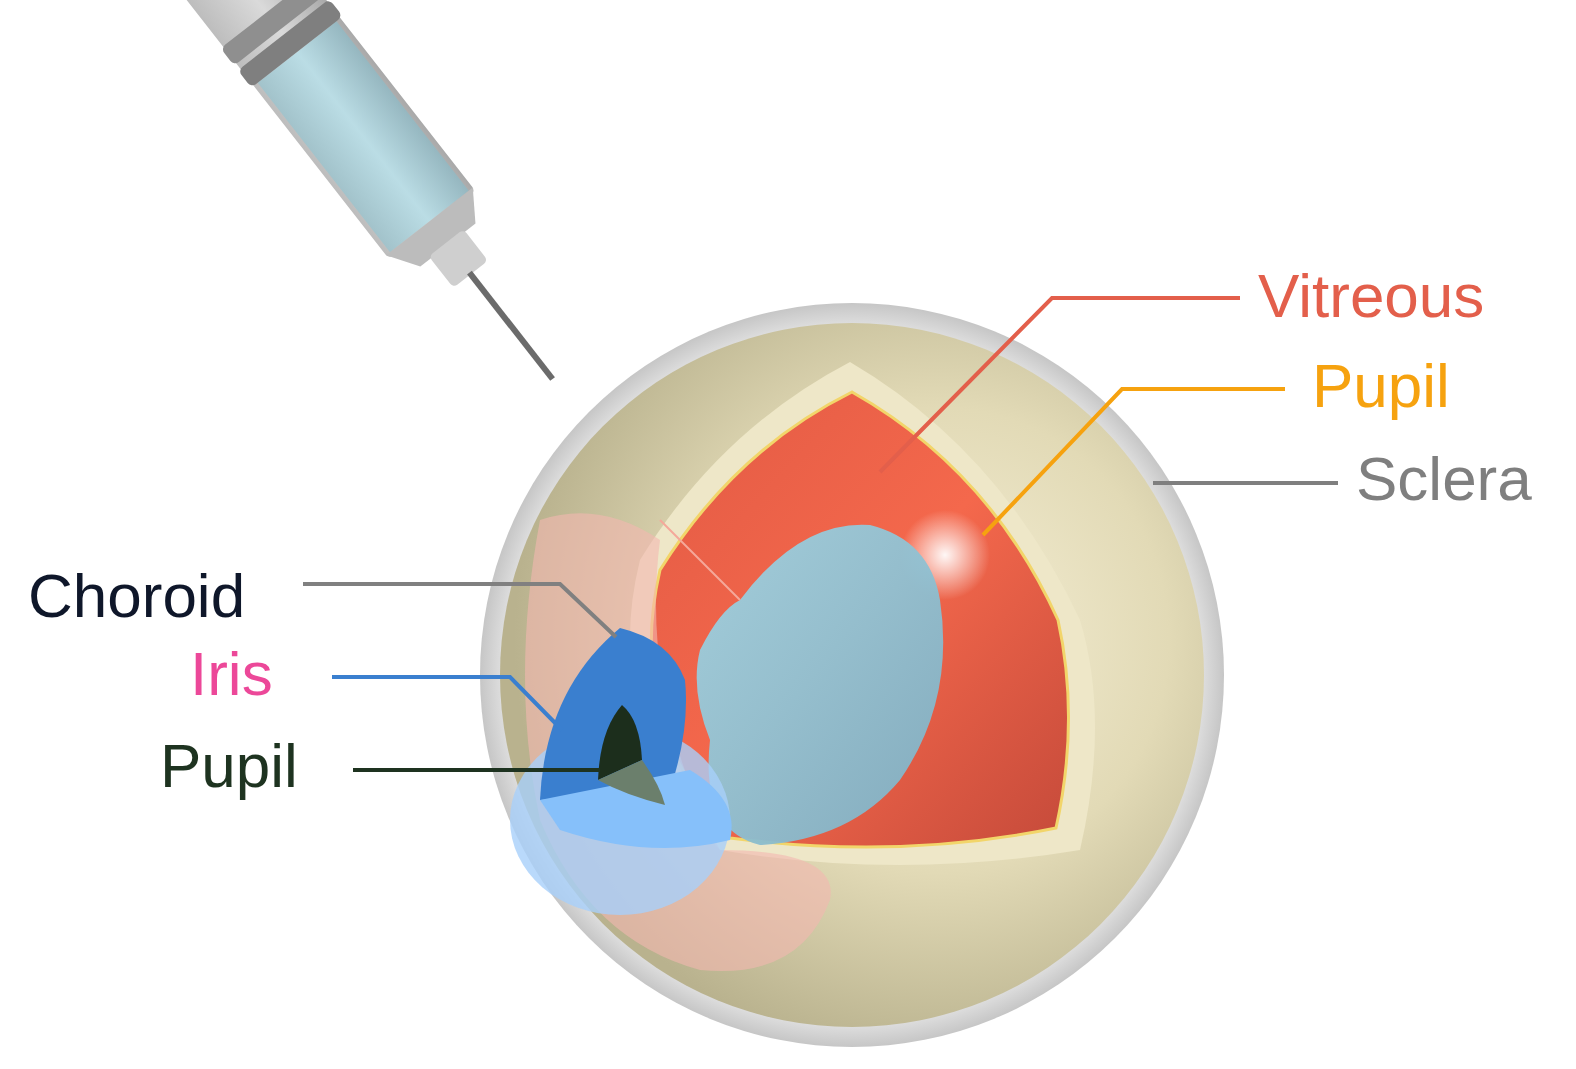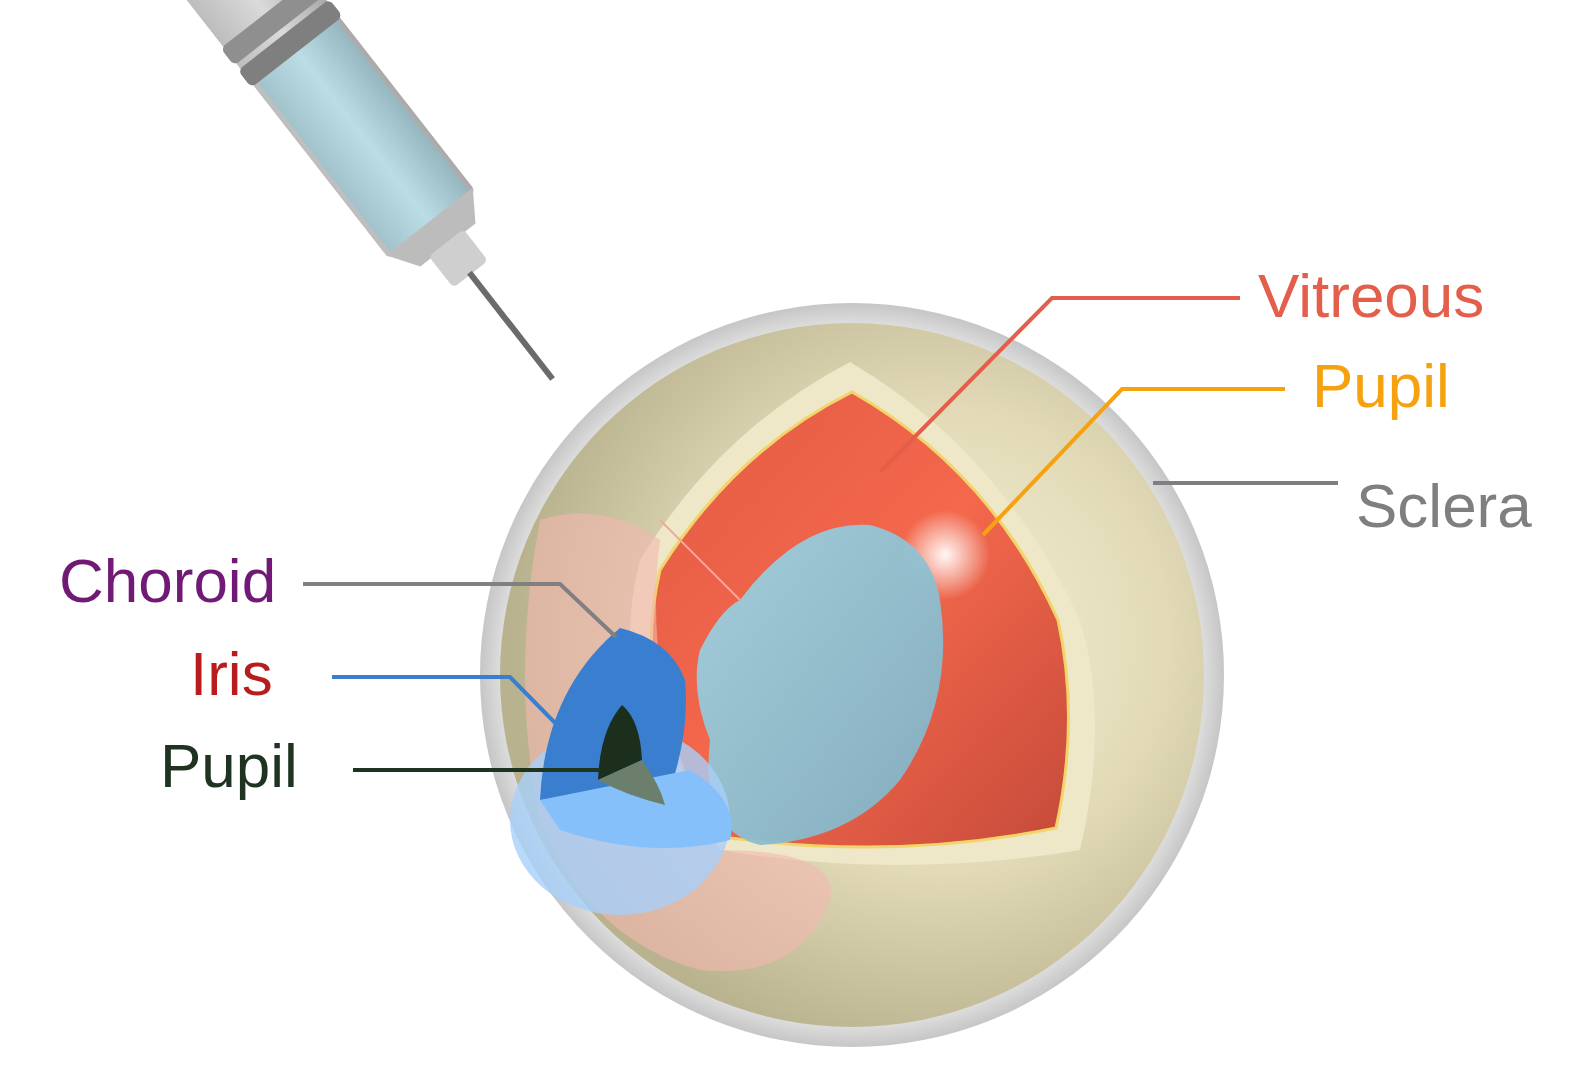--- a/index.html
+++ b/index.html
@@ -85,17 +85,17 @@
     <polyline points="1285,389 1122,389 983,535" fill="none" stroke="#f6a20f" stroke-width="4"></polyline>
     <polyline points="1338,483 1153,483" fill="none" stroke="#7f7f7f" stroke-width="4"></polyline>
     <polyline points="303,584 560,584 616,637" fill="none" stroke="#808080" stroke-width="4"></polyline>
     <polyline points="332,677 510,677 562,730" fill="none" stroke="#3a7fcf" stroke-width="4"></polyline>
     <polyline points="353,770 600,770" fill="none" stroke="#1e3320" stroke-width="4"></polyline>
   </svg>
 
   
   <div class="label" style="left: 1258px; top: 265px; color: rgb(227, 95, 75);">Vitreous</div>
   <div class="label" style="left: 1312px; top: 355px; color: rgb(246, 162, 15);">Pupil</div>
-  <div class="label" style="left: 1356px; top: 448px; color: rgb(127, 127, 127); margin-top: 27px;">Sclera</div>
-  <div class="label" style="left: 28px; top: 550px; color: #701a75; margin-left: 31px;">Choroid</div>
-  <div class="label" style="left: 190px; top: 643px; color: #b91c1c;">Iris</div>
+  <div class="label" style="left: 1356px; top: 448px; color: rgb(127, 127, 127);">Sclera</div>
+  <div class="label" style="left: 28px; top: 565px; color: #0f172a;">Choroid</div>
+  <div class="label" style="left: 190px; top: 643px; color: #ec4899;">Iris</div>
   <div class="label" style="left: 160px; top: 735px; color: rgb(30, 51, 32); text-align: center;">Pupil</div>
 </div>
 
 </body></html>

